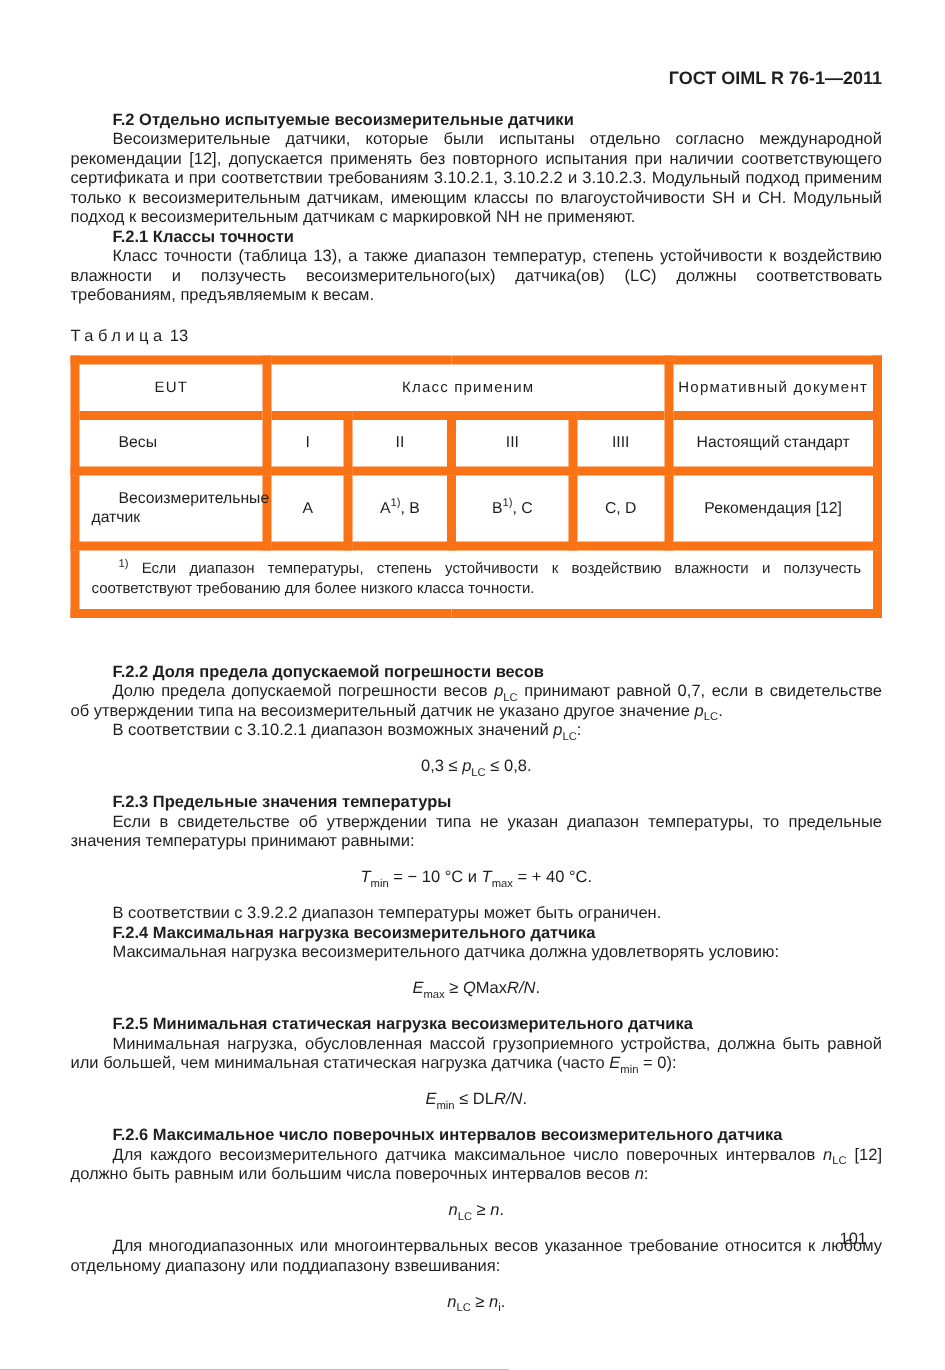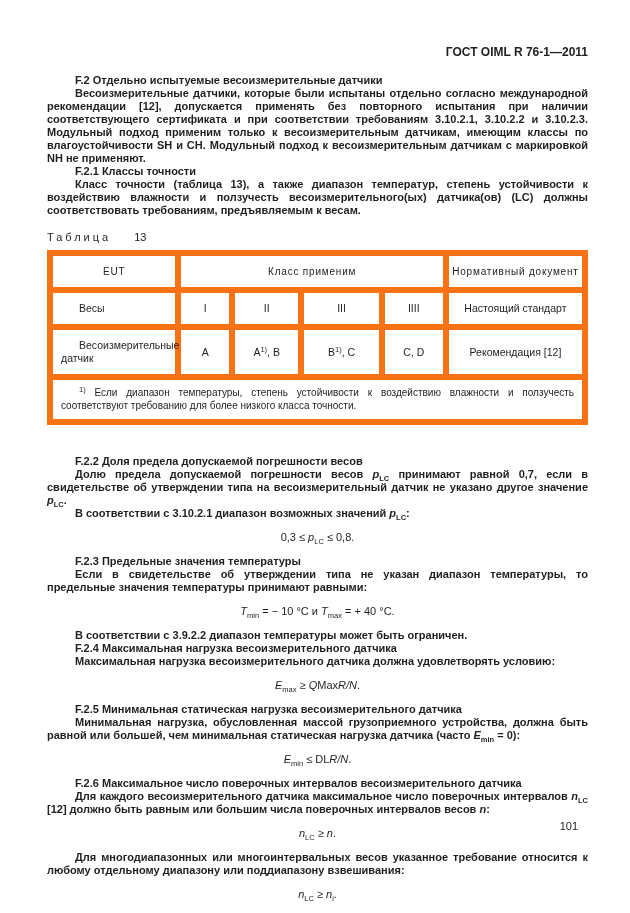--- a/index.html
+++ b/index.html
@@ -7,28 +7,28 @@
     width:630px; height:913px; background:#ffffff; position:relative;
     font-family:"Liberation Sans","DejaVu Sans",sans-serif;
     font-size:11px; line-height:13px; color:#1f1f1f;
     margin:0 auto; overflow:hidden;
   }
   .content { position:absolute; left:47px; top:46px; width:541px; }
   .doc-header { text-align:right; font-weight:bold; font-size:12px; margin-bottom:15px; }
   .hd { font-weight:bold; text-indent:28px; }
   .hd.gap-top { margin-top:30px; }
   .hd.gap-top-sm { margin-top:6px; }
-  p { margin:0; text-indent:28px; text-align:justify;font-weight:bold; }
+  p { margin:0; text-indent:28px; text-align:justify; }
   .v { font-style:italic; }
   sub { font-size:7.5px; line-height:0; }
   sup { font-size:7.5px; line-height:0; }
   .formula { text-align:center; margin:11px 0; text-indent:0; }
   .caption { margin:14px 0 6px 0; }
   .caption .word { letter-spacing:3px;margin-top:22px; }
-  .caption .num { margin-left:23px; }
+  .caption .num { margin-left:2px; }
   table { width:100%; border-collapse:collapse; font-size:10.5px; table-layout:fixed; }
   th, td { border:6px solid #f97316; font-weight:normal; }
   thead th { padding:9px 3px; font-size:10px; letter-spacing:0.8px; border-bottom:3px double #3c3c3c; text-align:center; }
   td { padding:9px 4px; text-align:center; vertical-align:middle; }
   td.name { text-align:left; padding-left:8px; text-indent:18px; }
   tr.foot td { text-align:justify; font-size:10px; line-height:13px; padding:6px 8px 7px 8px; text-indent:18px; }
   .page-number { position:absolute; top:820px; right:52px; font-size:11px; }
 </style>
 </head>
 <body>

